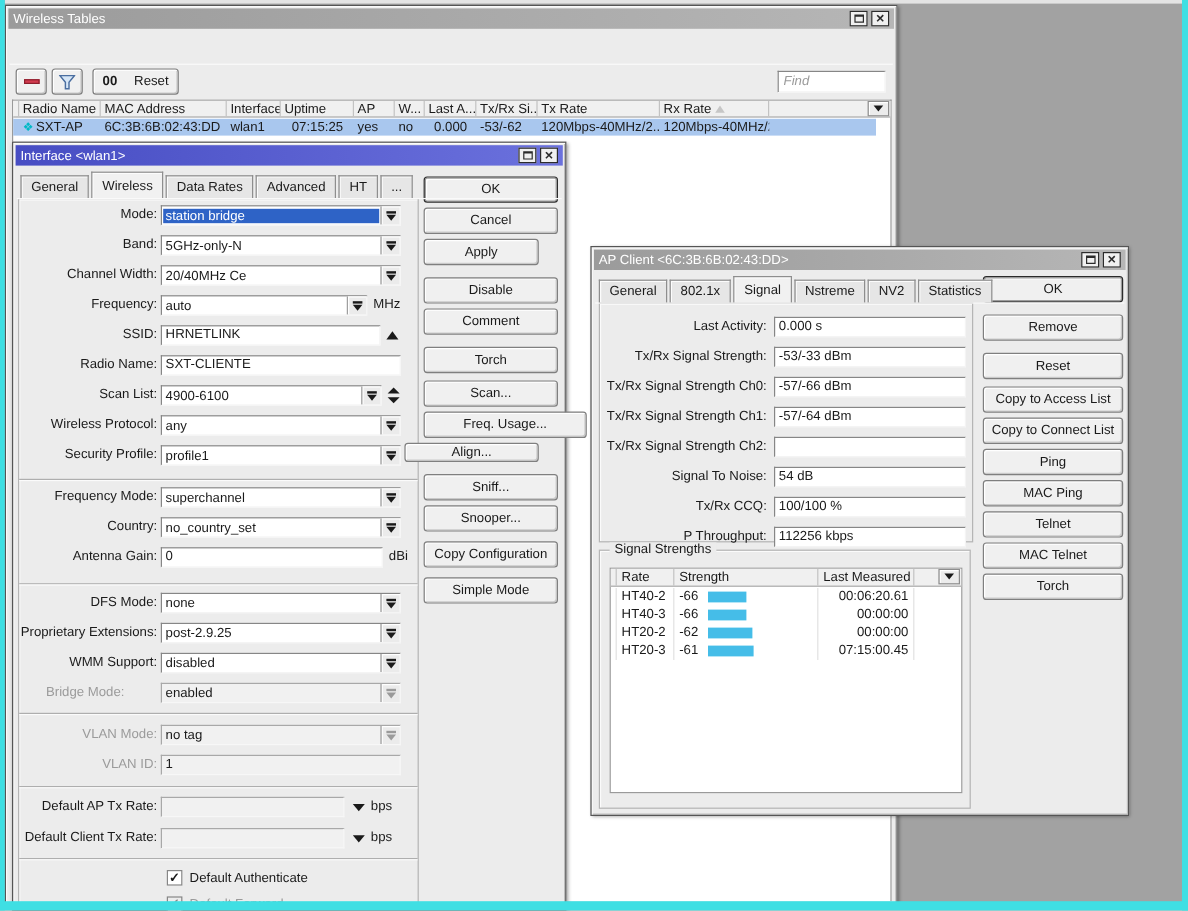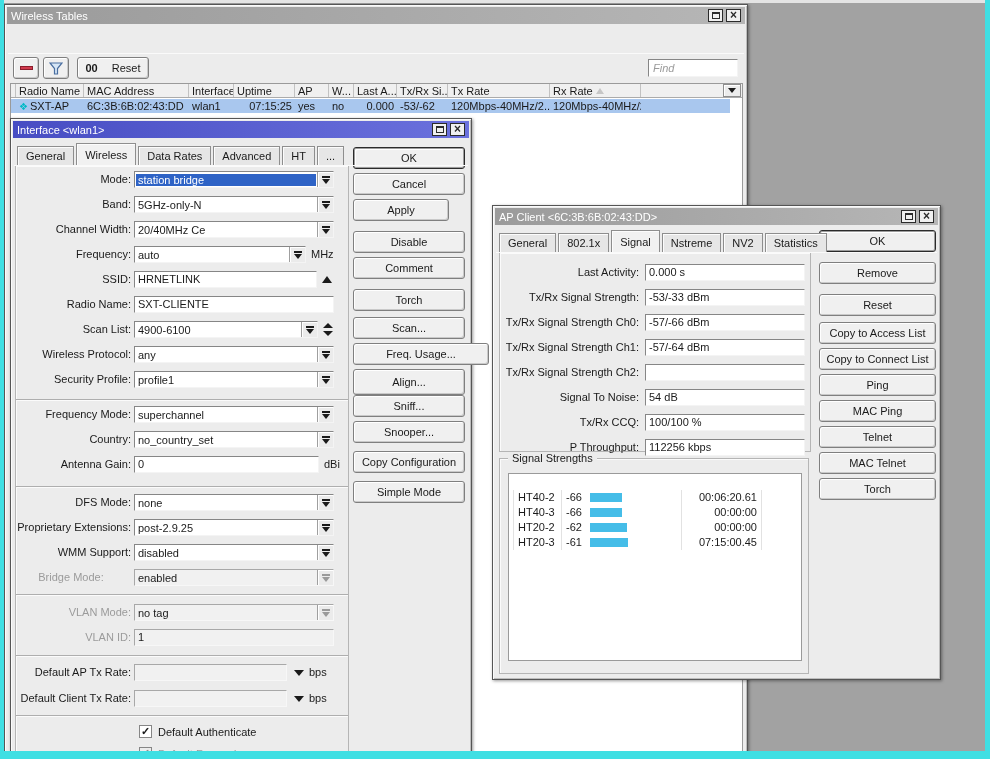--- a/index.html
+++ b/index.html
@@ -49,21 +49,21 @@
   input.findbox { position: absolute; font: italic 11px "Liberation Sans", sans-serif; padding: 0 4px; outline: none; }
   input.findbox::placeholder { color: #9a9a9a; font-style: italic; }
 
   
   .table-area { position: absolute; background: #fff; border: 1px solid #9a9a9a; border-bottom: none; }
   .thead { position: absolute; left: 0; top: 0; right: 0; height: 14px; background: #f0f0f0;
            border-bottom: 1px solid #ababab; display: flex; }
   .th { padding: 1px 3px; border-right: 1px solid #c2c2c2; overflow: hidden; white-space: nowrap; display:flex; align-items:center; gap:3px; }
   .trow { position: absolute; left: 0; top: 15px; height: 14px; display: flex; background: #a9c7ee; }
   .td { padding: 1px 3px; overflow: hidden; white-space: nowrap; }
-  .td.r, .th.r { text-align: right; justify-content: flex-end; }
+  .td.r, .th.r { text-align: center; justify-content: flex-end; }
   .sort-tri { width: 0; height: 0; border-left: 4px solid transparent; border-right: 4px solid transparent;
               border-bottom: 6px solid #c6c6c6; display: inline-block; }
   .hdr-drop { position: absolute; right: 1px; top: 0; width: 18px; height: 13px; background: #ececec;
               border: 1px solid #8e8e8e; box-shadow: inset 1px 1px 0 #fff;
               display: flex; align-items: center; justify-content: center; }
   .tri-down-s { width: 0; height: 0; border-left: 4px solid transparent; border-right: 4px solid transparent;
                 border-top: 5px solid #1a1a1a; }
   .reg-icon { color: #00b9c6; font-size: 10px; margin-right: 2px; }
 
   
@@ -386,21 +386,21 @@
     </div>
 
     <div class="btn default" style="left:342px;top:28px;width:112px;height:22px">OK</div>
     <div class="btn" style="left:342px;top:54px;width:112px;height:22px">Cancel</div>
     <div class="btn" style="left:342px;top:80px;width:96px;height:22px">Apply</div>
     <div class="btn" style="left:342px;top:112px;width:112px;height:22px">Disable</div>
     <div class="btn" style="left:342px;top:138px;width:112px;height:22px">Comment</div>
     <div class="btn" style="left:342px;top:170px;width:112px;height:22px">Torch</div>
     <div class="btn" style="left:342px;top:198px;width:112px;height:22px">Scan...</div>
     <div class="btn" style="left:342px;top:224px;width:136px;height:22px">Freq. Usage...</div>
-    <div class="btn" style="left:342px;top:250px;width:112px;height:26px">Align...</div>
+    <div class="btn" style="left:326px;top:250px;width:112px;height:16px">Align...</div>
     <div class="btn" style="left:342px;top:276px;width:112px;height:22px">Sniff...</div>
     <div class="btn" style="left:342px;top:302px;width:112px;height:22px">Snooper...</div>
     <div class="btn" style="left:342px;top:332px;width:112px;height:22px">Copy Configuration</div>
     <div class="btn" style="left:342px;top:362px;width:112px;height:22px">Simple Mode</div>
   </div>
 
   <div class="window" style="left:492px;top:205px;width:449px;height:475px;z-index:3">
     <div class="titlebar inactive">
       <span>AP Client &lt;6C:3B:6B:02:43:DD&gt;</span>
       <span class="win-ctrls">
@@ -453,20 +453,29 @@
       <span class="tinput" style="left:152px;width:160px">100/100 %</span>
     </div>
     <div class="frow" style="top:233px">
       <span class="flabel" style="left:0;width:146px;text-align:right">P Throughput:</span>
       <span class="tinput" style="left:152px;width:160px">112256 kbps</span>
     </div>
 
     <div class="groupbox" style="left:6px;top:252px;width:310px;height:216px">
       <span class="grouplabel">Signal Strengths</span>
       <div class="sig-table" style="left:8px;top:14px;width:294px;height:188px">
+        <div class="sig-head">
+          <div class="sig-cell" style="width:5px;padding:0"></div>
+          <div class="sig-cell" style="width:48px">Rate</div>
+          <div class="sig-cell" style="width:120px">Strength</div>
+          <div class="sig-cell" style="width:80px">Last Measured</div>
+          <div class="hdr-drop">
+              <span class="tri-down-s"></span>
+            </div>
+        </div>
         <div class="sig-row" style="top:16px">
           <div class="sig-cell" style="width:5px;padding:0"></div>
           <div class="sig-cell" style="width:48px">HT40-2</div>
           <div class="sig-cell" style="width:120px;position:relative"><span>-66</span><span class="sbar" style="left: 28px; width: 32px;"></span></div>
           <div class="sig-cell" style="width:80px;text-align:right">00:06:20.61</div>
         </div>
         <div class="sig-row" style="top:31px">
           <div class="sig-cell" style="width:5px;padding:0"></div>
           <div class="sig-cell" style="width:48px">HT40-3</div>
           <div class="sig-cell" style="width:120px;position:relative"><span>-66</span><span class="sbar" style="left: 28px; width: 32px;"></span></div>

